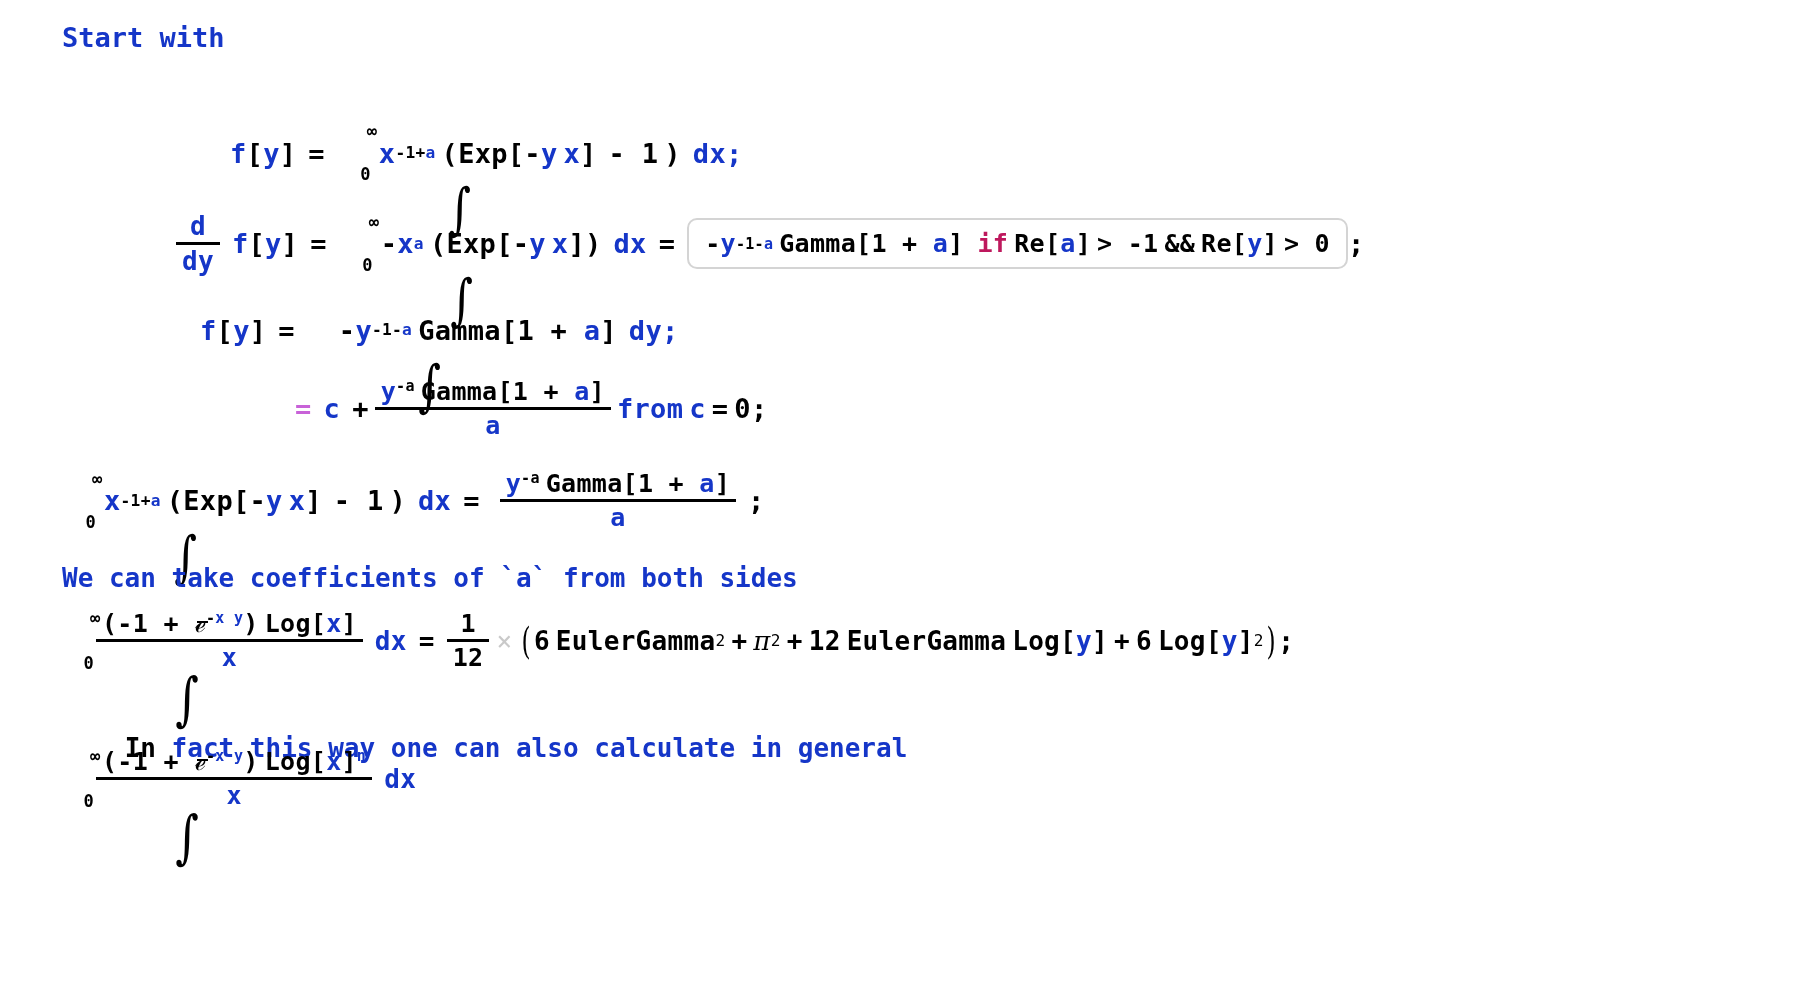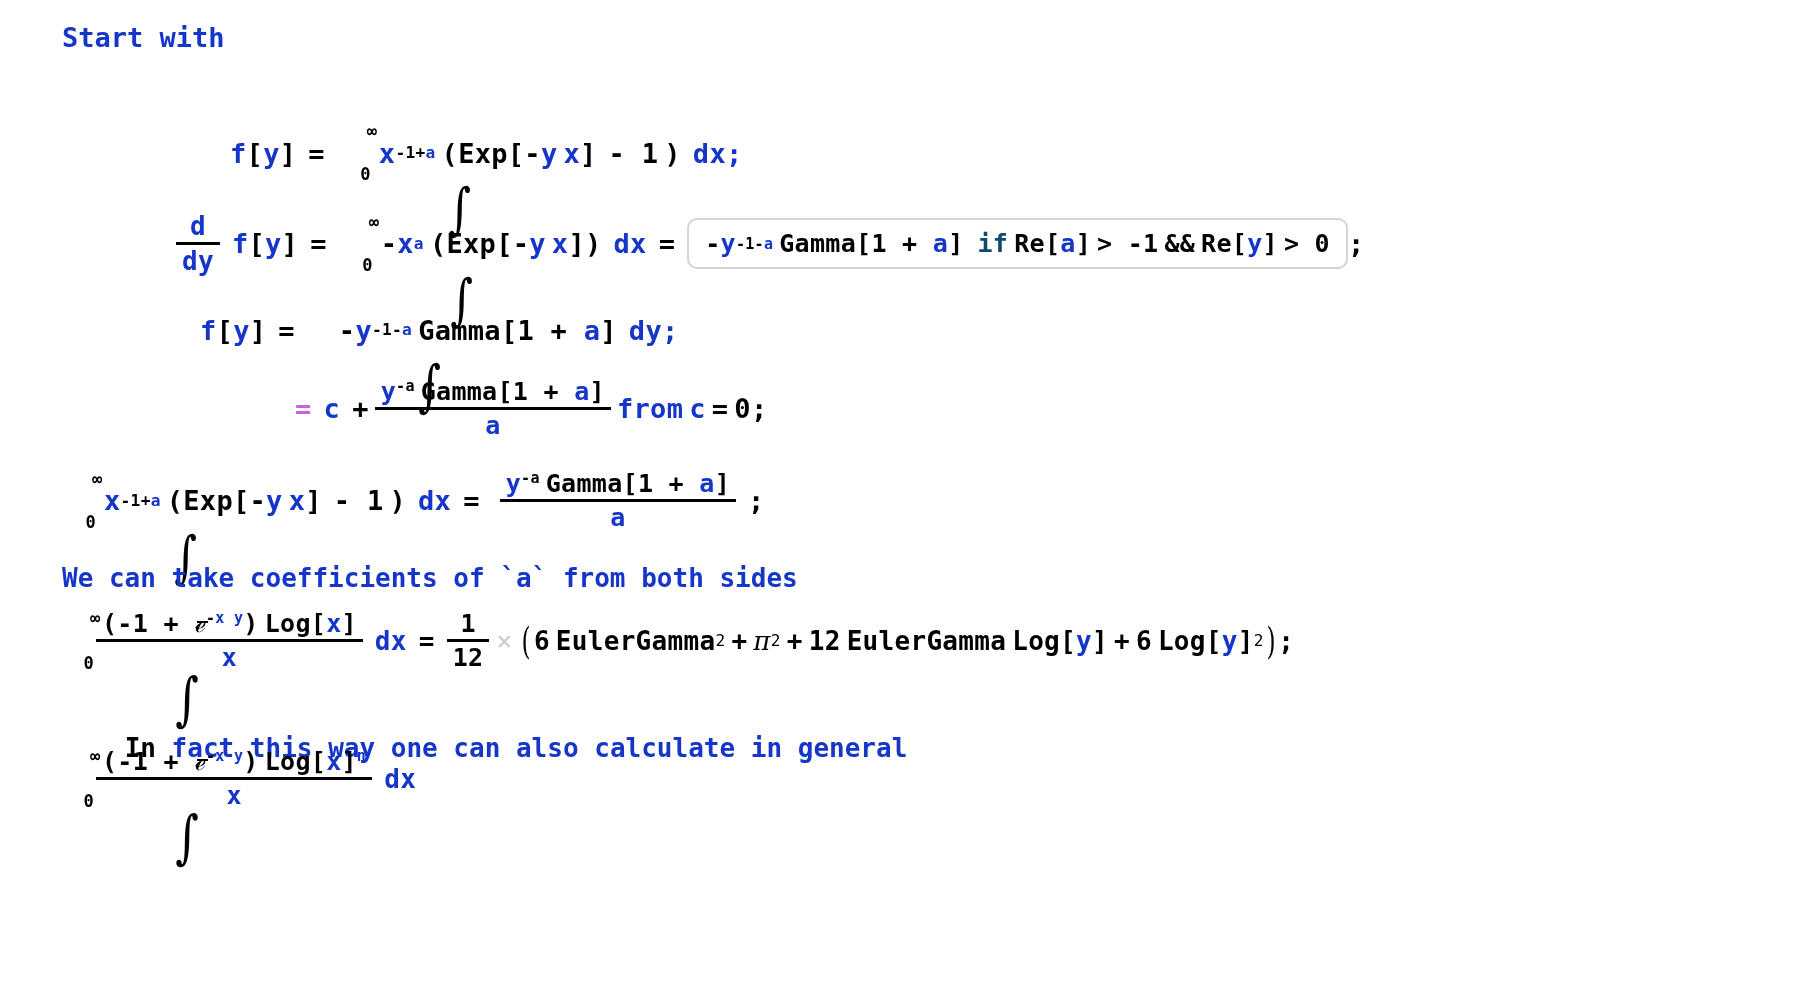--- a/index.html
+++ b/index.html
@@ -113,21 +113,21 @@
   .cond-box {
     display: inline-flex;
     align-items: center;
     border: 2px solid #d4d4d4;
     border-radius: 10px;
     padding: 9px 16px 9px 16px;
     background: #ffffff;
   }
 
   .ifkw {
-    color: #0c4a6e;
+    color: #be185d;
     font-weight: bold;
     padding: 0 6px 0 14px;
   }
 
   .bigparen {
     font-family: "DejaVu Serif", serif;
     font-weight: normal;
     display: inline-block;
     transform: scaleY(1.45) scaleX(0.9);
     padding: 0 2px;

